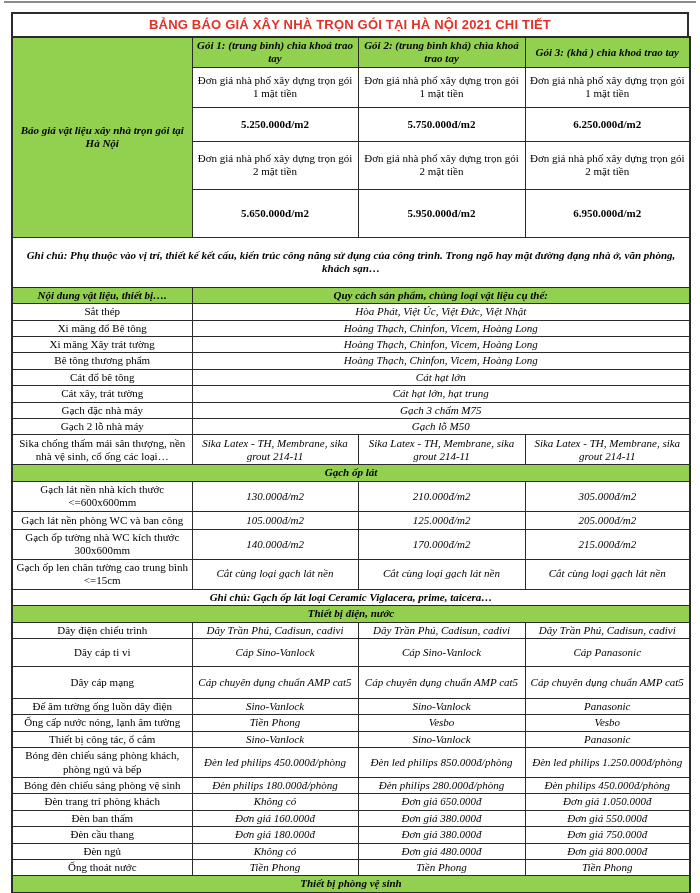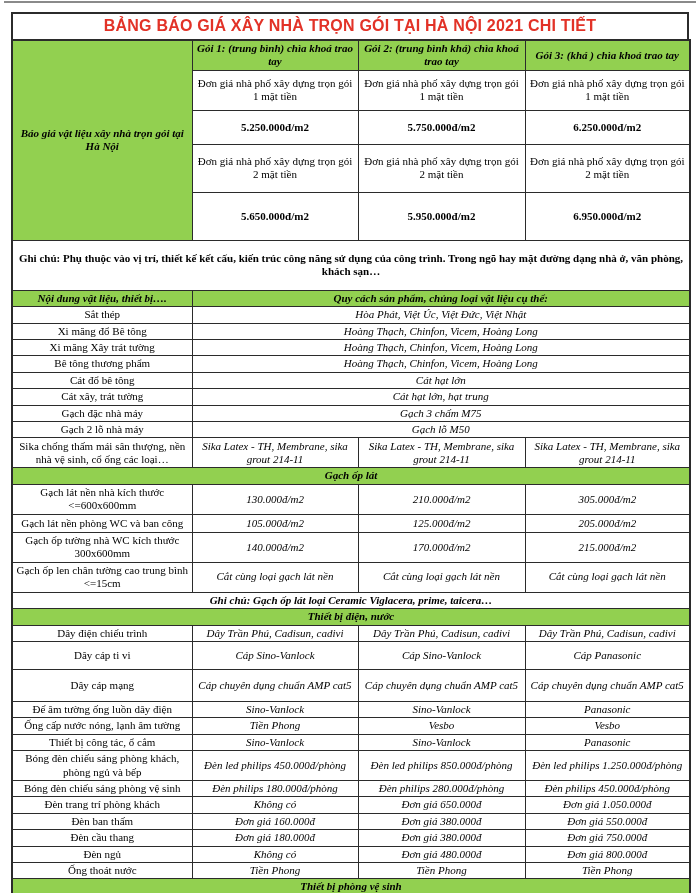--- a/index.html
+++ b/index.html
@@ -16,21 +16,21 @@
   }
   .page{width:700px;min-height:893px;background:#fff;}
   .top-rule{height:2px;background:#8a8a8a;margin:1px 4px 0 4px;}
   .title-box{
     margin:9px 11px 0 11px;
     border:2px solid var(--border);
     border-bottom:none;
     text-align:center;
     font-family:"Liberation Sans", sans-serif;
     font-weight:bold;
-    font-size:16px;
+    font-size:13px;
     letter-spacing:.2px;
     color:var(--red);
     padding:3px 2px 4px 2px;
   }
   table.tbl{
     border-collapse:collapse;
     table-layout:fixed;
     width:678px;
     margin:0 11px 4px 11px;
   }
@@ -43,21 +43,21 @@
     line-height:1.22;
     overflow:hidden;
   }
   .tbl{border:2px solid var(--border);}
   .green{background:var(--green);}
   .big-left{font-weight:bold;font-style:italic;font-size:12.5px;line-height:1.5;}
   .pkg{font-weight:bold;font-style:italic;font-size:11.5px;}
   .desc{font-size:11.5px;}
   .price{font-weight:bold;font-size:11.5px;}
   .note-main{
-    font-weight:bold;font-size:11.5px;
+    font-weight:bold;font-style:italic;font-size:11.5px;
     text-align:justify;text-align-last:center;
     padding:5px 10px;line-height:1.55;
   }
   .colhead{font-weight:bold;font-style:italic;font-size:11.5px;}
   .section{font-weight:bold;font-style:italic;font-size:11.5px;}
   .note-sub{font-weight:bold;font-style:italic;font-size:11.5px;}
   .lbl{font-size:11px;}
   .val{font-style:italic;font-size:11px;}
 </style>
 </head>

